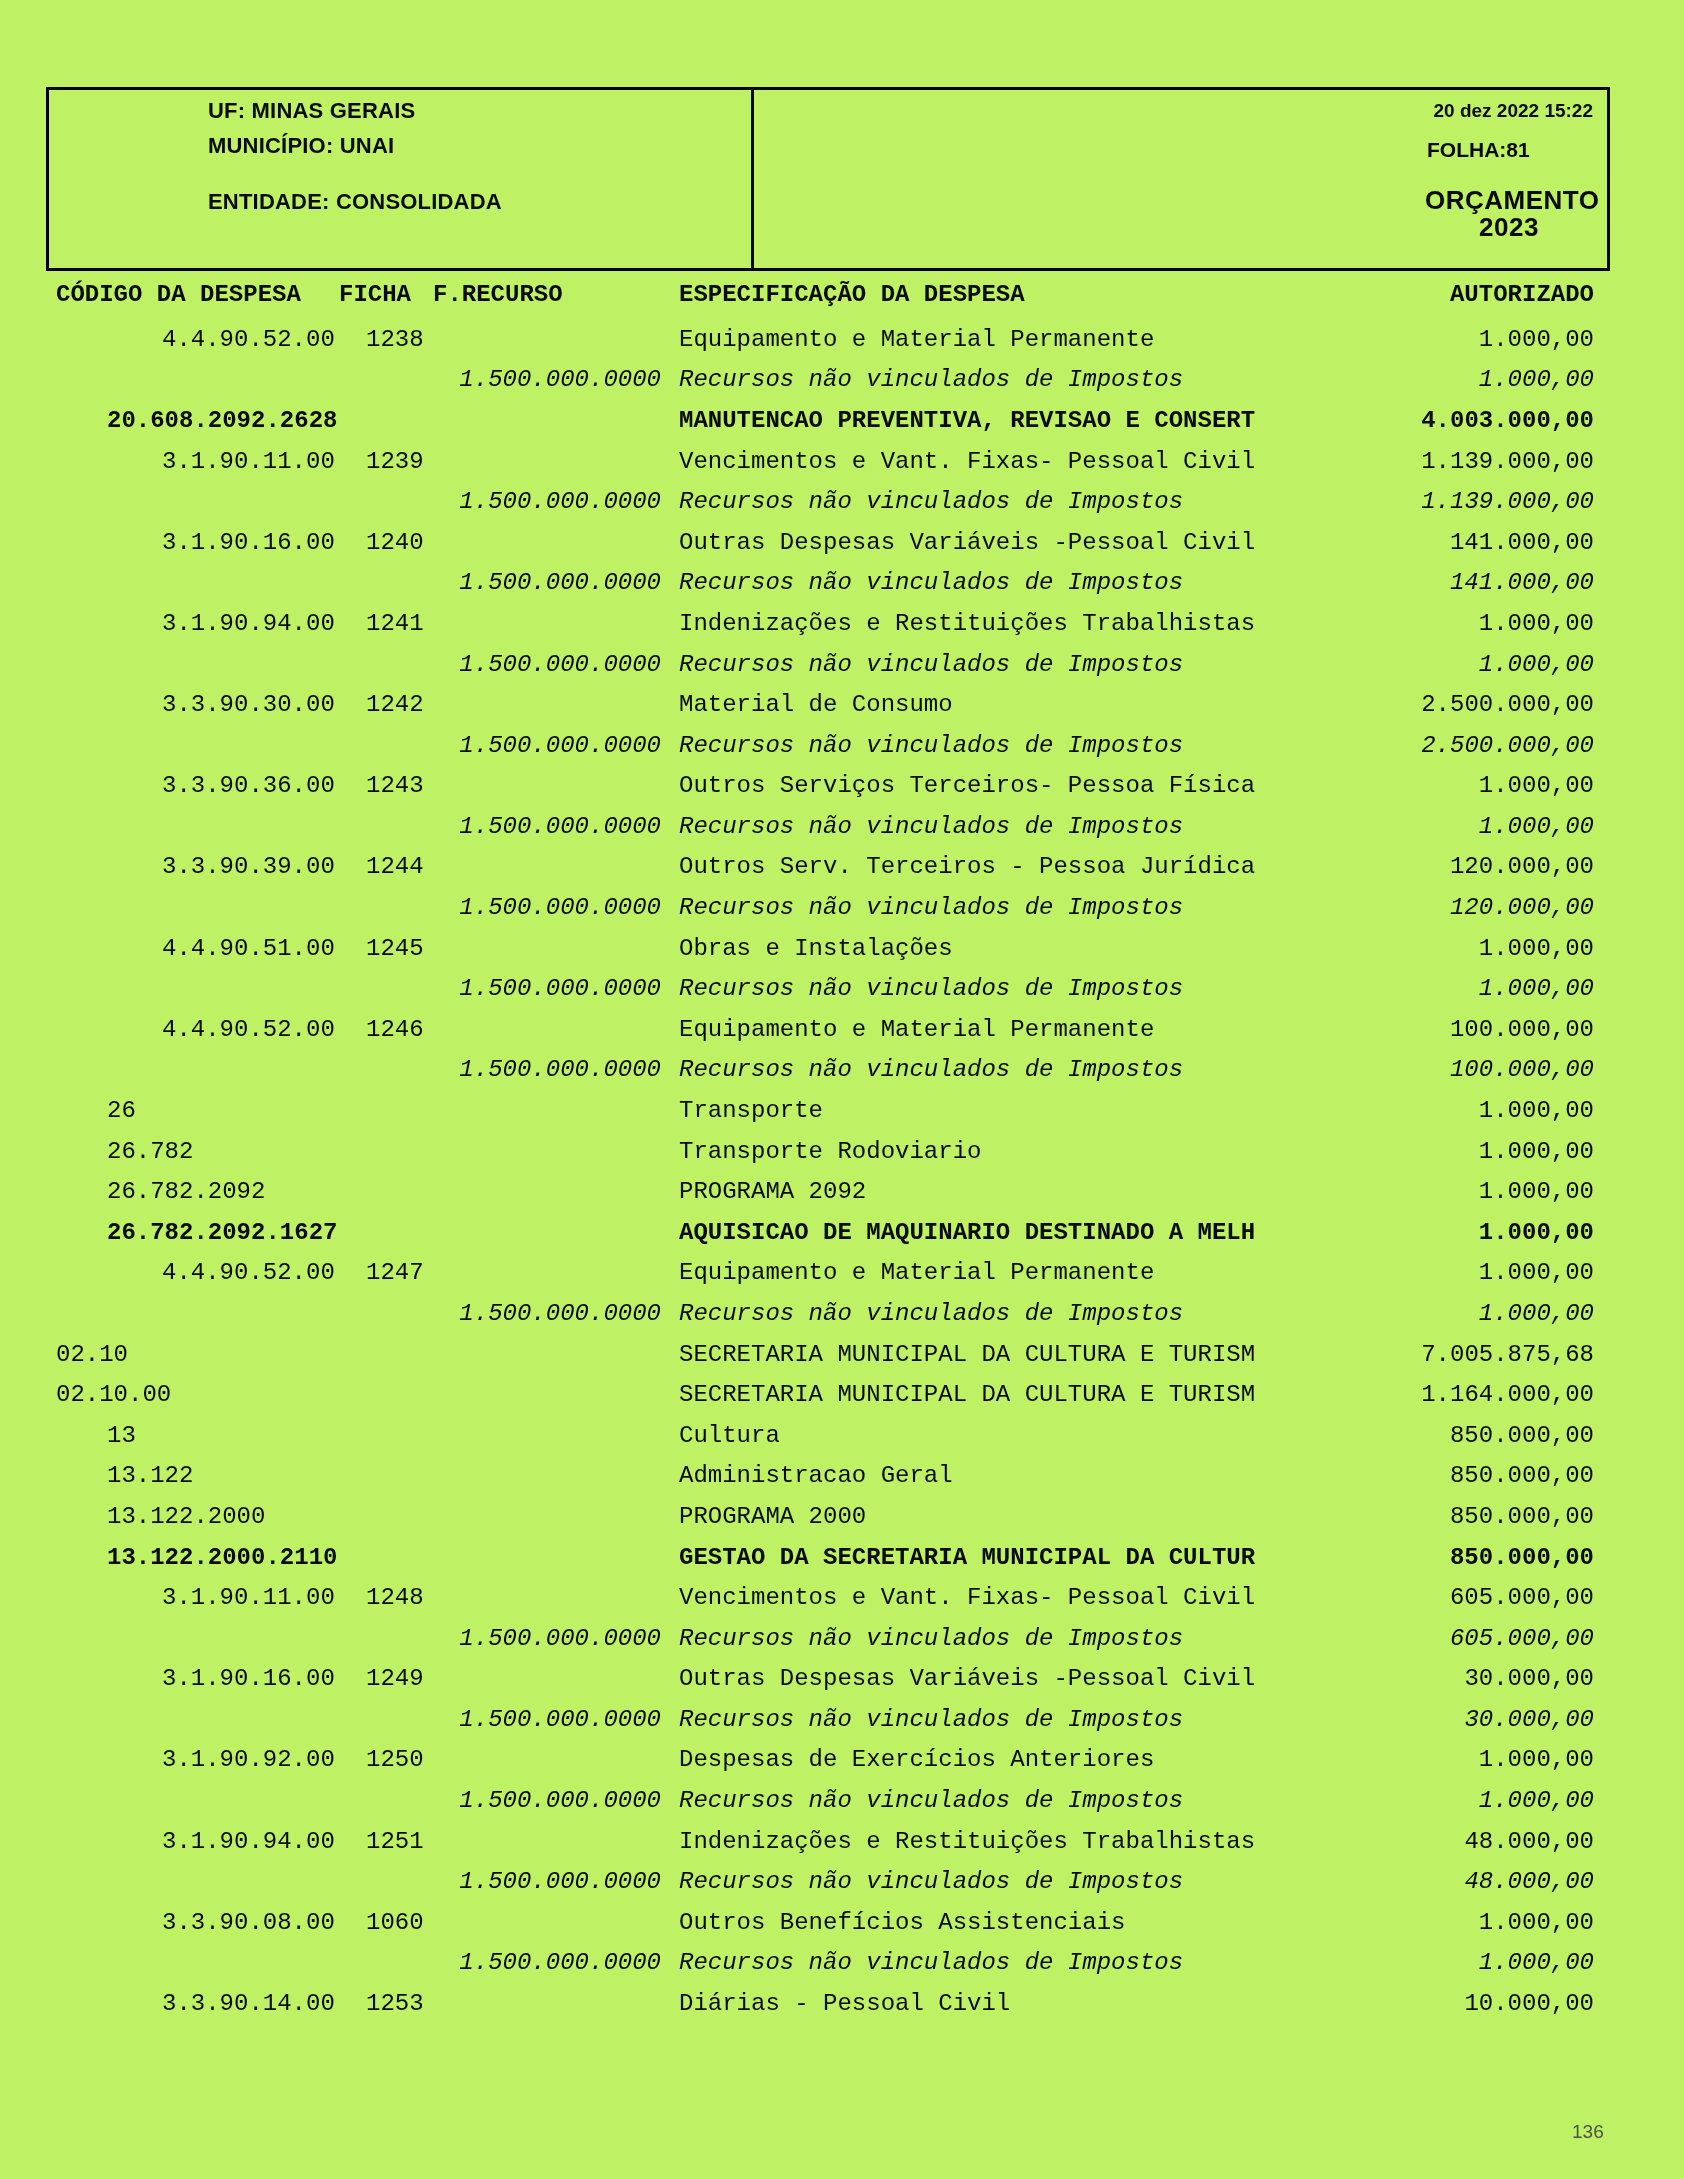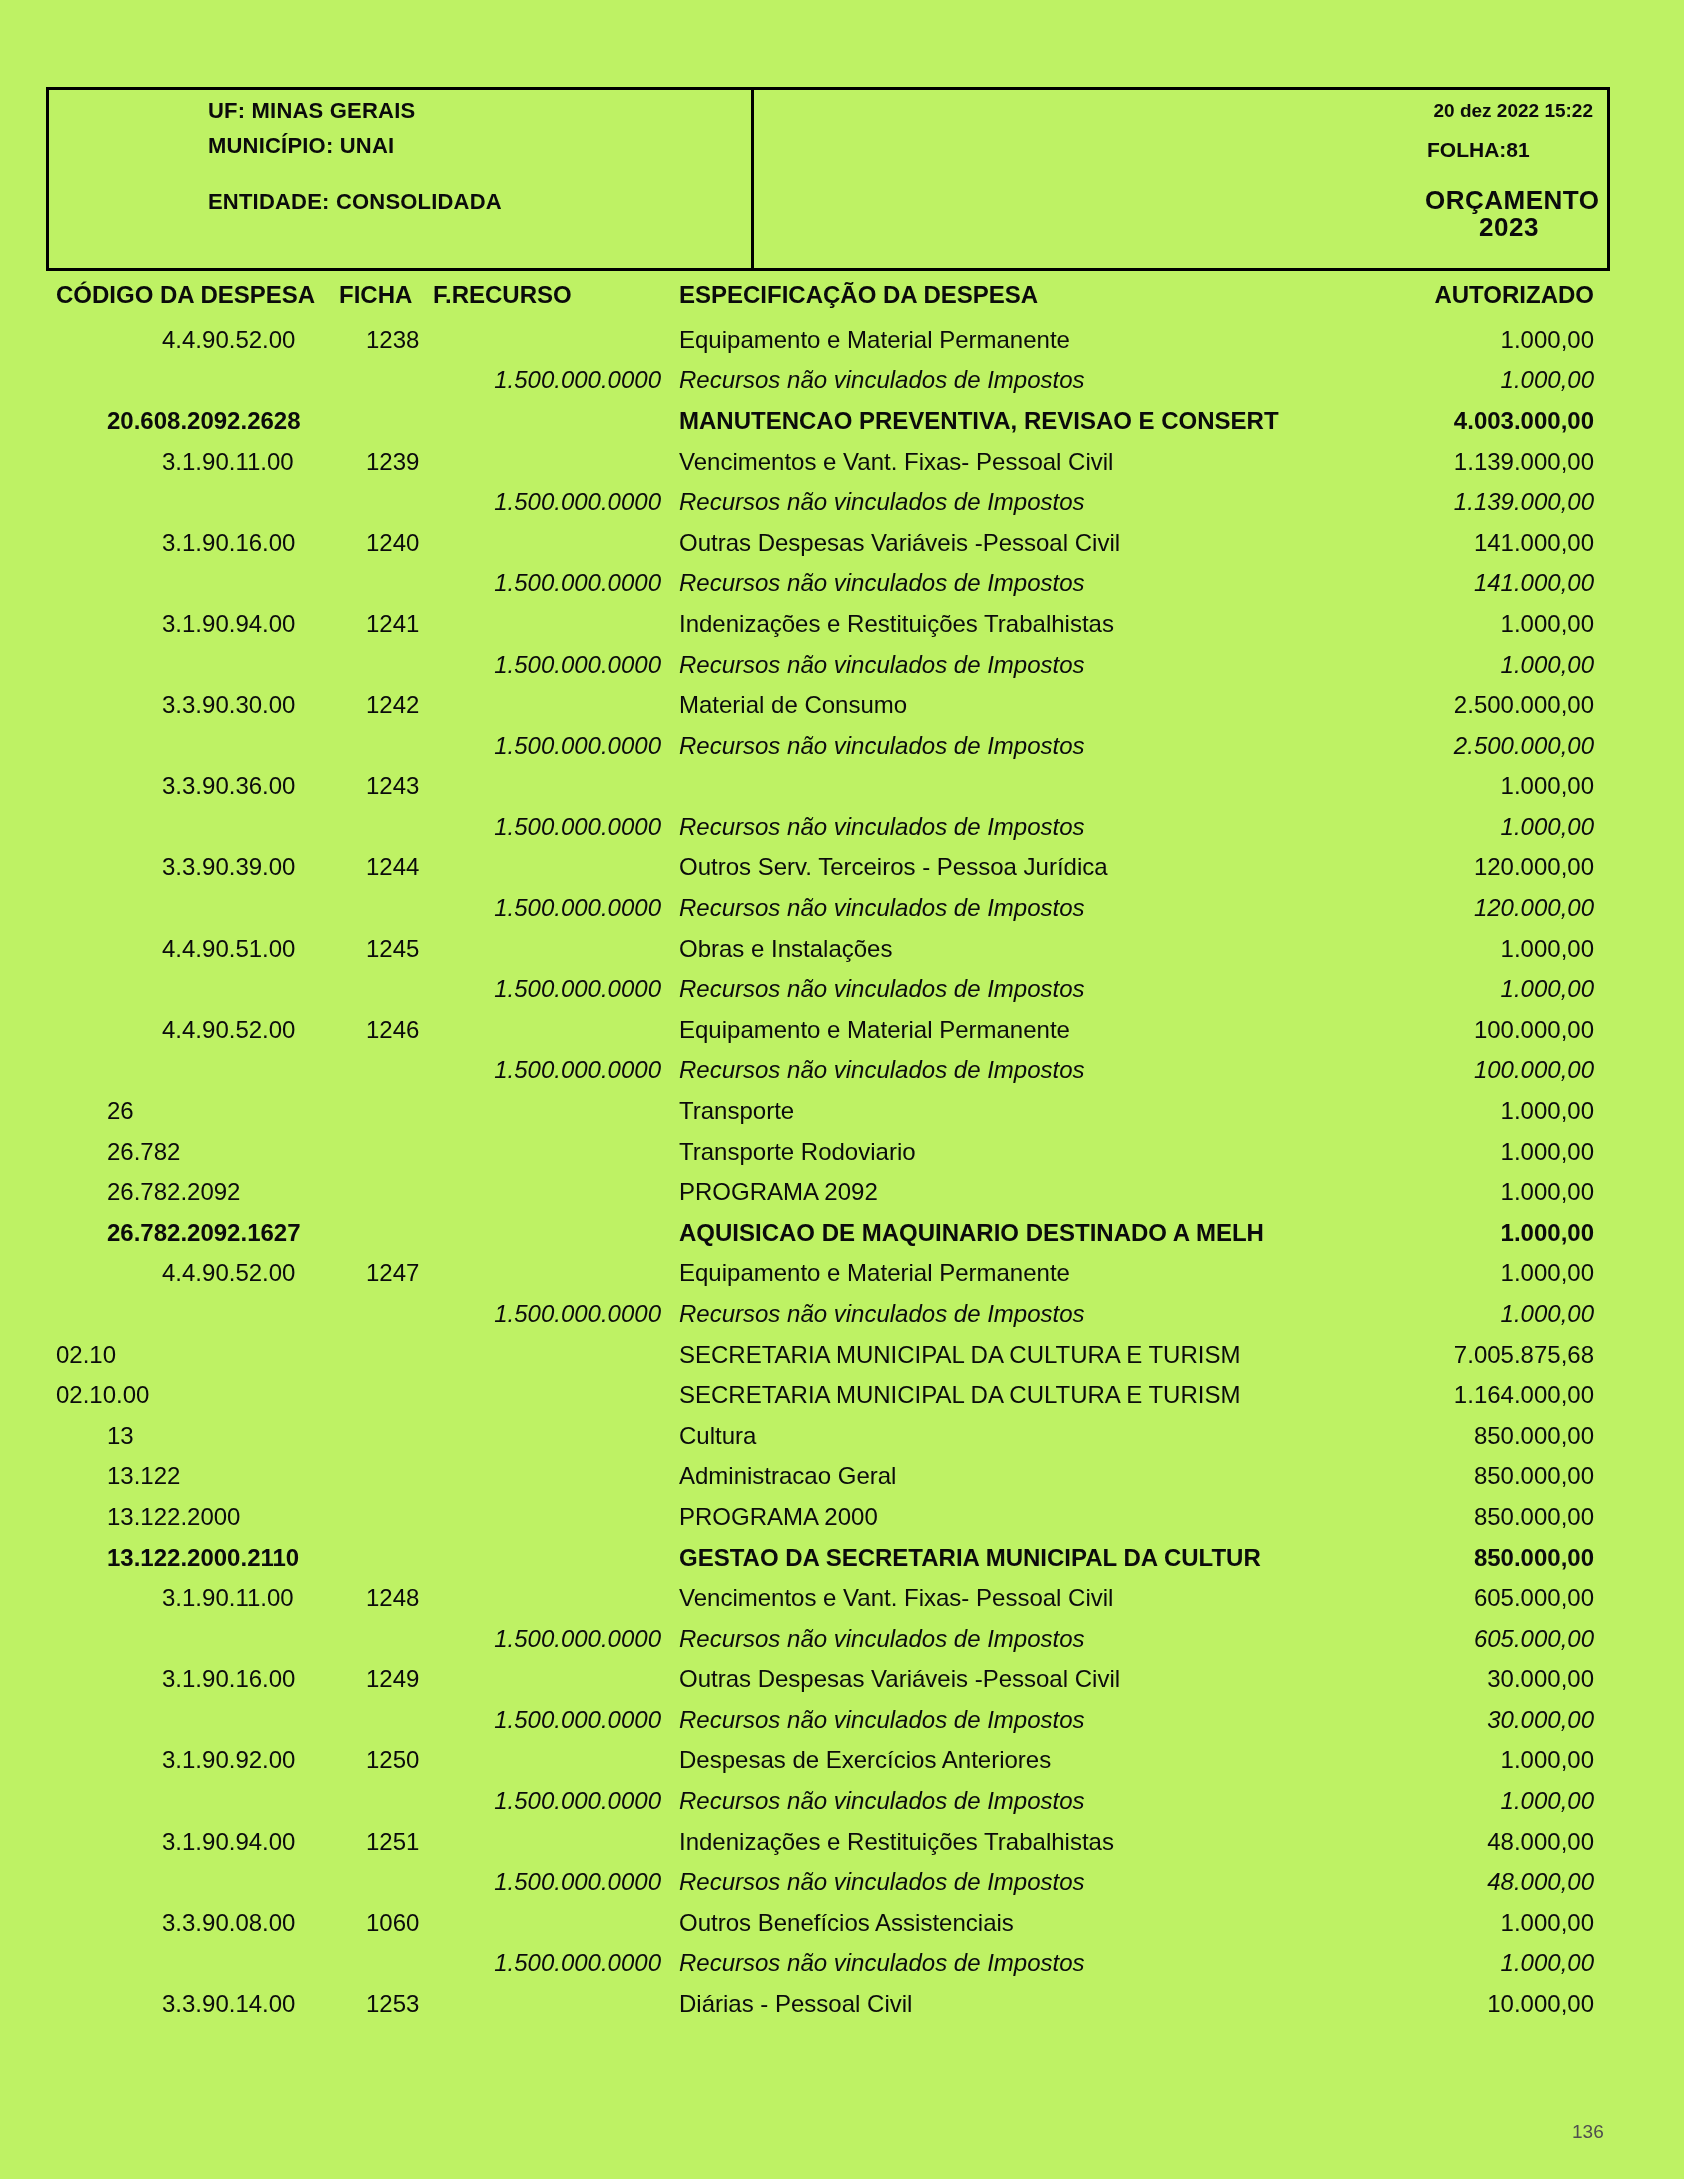--- a/index.html
+++ b/index.html
@@ -22,21 +22,21 @@
   .hdr-folha{
     position:absolute;right:14px;top:48px;width:166px;display:flex;
     justify-content:flex-start;font-weight:bold;font-size:21px;
   }
   .hdr-orc{
     position:absolute;right:14px;top:97px;width:168px;text-align:center;
     font-weight:bold;font-size:26px;line-height:27px;letter-spacing:0.5px;white-space:pre-line;
   }
   .trow{
     position:absolute;left:0;width:1684px;height:41px;line-height:41px;
-    font-family:Liberation Sans, sans-serif;font-size:24px;color:#0b0b0b;white-space:pre;
+    font-family:Liberation Mono, monospace;font-size:24px;color:#0b0b0b;white-space:pre;
   }
   .trow span{position:absolute;top:0;height:41px;line-height:41px;display:block;}
   .colhead{top:274px;font-weight:bold;}
   .h-code{left:56px;}
   .h-ficha{left:339px;}
   .h-frec{left:433px;}
   .h-spec{left:679px;}
   .c-val,.h-val{left:1247px;width:347px;text-align:right;}
   .c-code.ind0{left:56px;}
   .c-code.ind1{left:107px;}
@@ -81,21 +81,21 @@
       <div class="trow resource" style="top: 359px;"><span class="c-frec">1.500.000.0000</span><span class="c-spec">Recursos não vinculados de Impostos</span><span class="c-val">1.000,00</span></div>
       <div class="trow action" style="top: 400px;"><span class="c-code ind1">20.608.2092.2628</span><span class="c-spec">MANUTENCAO PREVENTIVA, REVISAO E CONSERT</span><span class="c-val">4.003.000,00</span></div>
       <div class="trow detail" style="top: 441px;"><span class="c-code ind2">3.1.90.11.00</span><span class="c-ficha">1239</span><span class="c-spec">Vencimentos e Vant. Fixas- Pessoal Civil</span><span class="c-val">1.139.000,00</span></div>
       <div class="trow resource" style="top: 481px;"><span class="c-frec">1.500.000.0000</span><span class="c-spec">Recursos não vinculados de Impostos</span><span class="c-val">1.139.000,00</span></div>
       <div class="trow detail" style="top: 522px;"><span class="c-code ind2">3.1.90.16.00</span><span class="c-ficha">1240</span><span class="c-spec">Outras Despesas Variáveis -Pessoal Civil</span><span class="c-val">141.000,00</span></div>
       <div class="trow resource" style="top: 562px;"><span class="c-frec">1.500.000.0000</span><span class="c-spec">Recursos não vinculados de Impostos</span><span class="c-val">141.000,00</span></div>
       <div class="trow detail" style="top: 603px;"><span class="c-code ind2">3.1.90.94.00</span><span class="c-ficha">1241</span><span class="c-spec">Indenizações e Restituições Trabalhistas</span><span class="c-val">1.000,00</span></div>
       <div class="trow resource" style="top: 644px;"><span class="c-frec">1.500.000.0000</span><span class="c-spec">Recursos não vinculados de Impostos</span><span class="c-val">1.000,00</span></div>
       <div class="trow detail" style="top: 684px;"><span class="c-code ind2">3.3.90.30.00</span><span class="c-ficha">1242</span><span class="c-spec">Material de Consumo</span><span class="c-val">2.500.000,00</span></div>
       <div class="trow resource" style="top: 725px;"><span class="c-frec">1.500.000.0000</span><span class="c-spec">Recursos não vinculados de Impostos</span><span class="c-val">2.500.000,00</span></div>
-      <div class="trow detail" style="top: 765px;"><span class="c-code ind2">3.3.90.36.00</span><span class="c-ficha">1243</span><span class="c-val">1.000,00</span></div>
+      <div class="trow detail" style="top: 765px;"><span class="c-code ind2">3.3.90.36.00</span><span class="c-ficha">1243</span><span class="c-spec">Outros Serviços Terceiros- Pessoa Física</span><span class="c-val">1.000,00</span></div>
       <div class="trow resource" style="top: 806px;"><span class="c-frec">1.500.000.0000</span><span class="c-spec">Recursos não vinculados de Impostos</span><span class="c-val">1.000,00</span></div>
       <div class="trow detail" style="top: 846px;"><span class="c-code ind2">3.3.90.39.00</span><span class="c-ficha">1244</span><span class="c-spec">Outros Serv. Terceiros - Pessoa Jurídica</span><span class="c-val">120.000,00</span></div>
       <div class="trow resource" style="top: 887px;"><span class="c-frec">1.500.000.0000</span><span class="c-spec">Recursos não vinculados de Impostos</span><span class="c-val">120.000,00</span></div>
       <div class="trow detail" style="top: 928px;"><span class="c-code ind2">4.4.90.51.00</span><span class="c-ficha">1245</span><span class="c-spec">Obras e Instalações</span><span class="c-val">1.000,00</span></div>
       <div class="trow resource" style="top: 968px;"><span class="c-frec">1.500.000.0000</span><span class="c-spec">Recursos não vinculados de Impostos</span><span class="c-val">1.000,00</span></div>
       <div class="trow detail" style="top: 1009px;"><span class="c-code ind2">4.4.90.52.00</span><span class="c-ficha">1246</span><span class="c-spec">Equipamento e Material Permanente</span><span class="c-val">100.000,00</span></div>
       <div class="trow resource" style="top: 1049px;"><span class="c-frec">1.500.000.0000</span><span class="c-spec">Recursos não vinculados de Impostos</span><span class="c-val">100.000,00</span></div>
       <div class="trow group" style="top: 1090px;"><span class="c-code ind1">26</span><span class="c-spec">Transporte</span><span class="c-val">1.000,00</span></div>
       <div class="trow group" style="top: 1131px;"><span class="c-code ind1">26.782</span><span class="c-spec">Transporte Rodoviario</span><span class="c-val">1.000,00</span></div>
       <div class="trow group" style="top: 1171px;"><span class="c-code ind1">26.782.2092</span><span class="c-spec">PROGRAMA 2092</span><span class="c-val">1.000,00</span></div>

